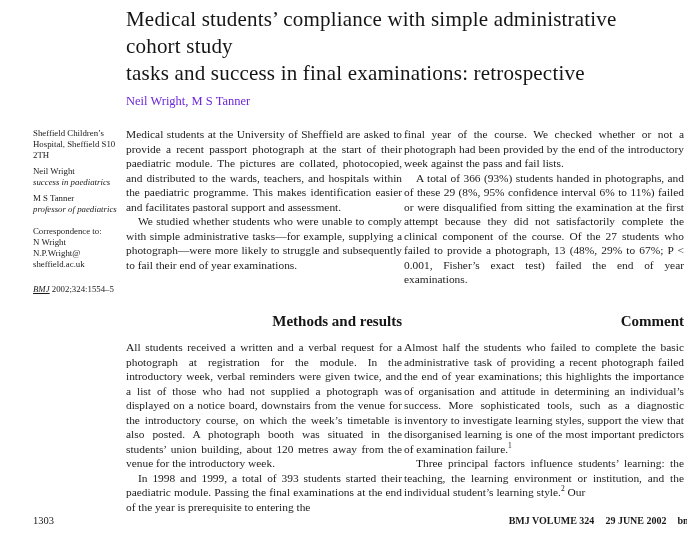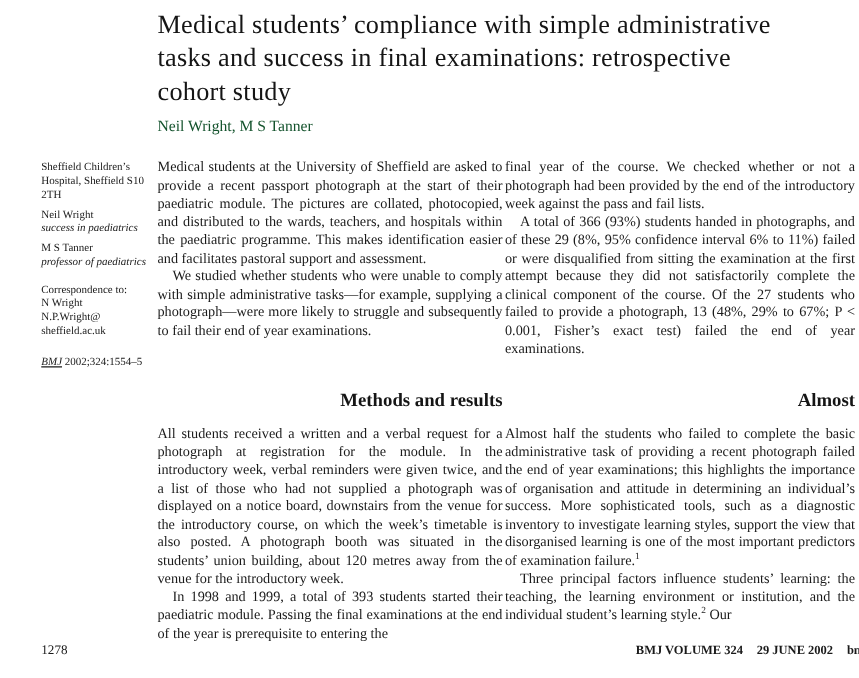--- a/index.html
+++ b/index.html
@@ -27,21 +27,21 @@
   .title-line {
     font-size: 21px;
     line-height: 27px;
     font-weight: normal;
     color: #151515;
     letter-spacing: 0.2px;
   }
   .authors {
     margin-top: 7px;
     font-size: 12.5px;
-    color: #14532d;
+    color: #6d28d9;
   }
   
   .sidebar {
     position: absolute;
     left: 33px;
     top: 128px;
     width: 90px;
     font-size: 8.8px;
     line-height: 11px;
     color: #1a1a1a;
@@ -99,22 +99,22 @@
   }
   .footer-right .bold { font-weight: bold; }
 </style>
 </head>
 <body>
 
 <div id="page">
 
   <div class="title-block">
     <div class="title-line">Medical students’ compliance with simple administrative</div>
+    <div class="title-line">cohort study</div>
     <div class="title-line">tasks and success in final examinations: retrospective</div>
-    <div class="title-line">cohort study</div>
     <div class="authors">Neil Wright, M S Tanner</div>
   </div>
 
   <div class="sidebar">
     <div class="block">Sheffield Children’s Hospital, Sheffield S10 2TH</div>
     <div class="block">
       <div>Neil Wright</div>
       <div class="role">success in paediatrics</div>
     </div>
     <div class="block">
@@ -142,25 +142,25 @@
     <p>All students received a written and a verbal request for a photograph at registration for the module. In the introductory week, verbal reminders were given twice, and a list of those who had not supplied a photograph was displayed on a notice board, downstairs from the venue for the introductory course, on which the week’s timetable is also posted. A photograph booth was situated in the students’ union building, about 120 metres away from the venue for the introductory week.</p>
     <p class="indent">In 1998 and 1999, a total of 393 students started their paediatric module. Passing the final examinations at the end of the year is prerequisite to entering the</p>
   </div>
 
   <div class="col col-right-top">
     <p>final year of the course. We checked whether or not a photograph had been provided by the end of the introductory week against the pass and fail lists.</p>
     <p class="indent">A total of 366 (93%) students handed in photographs, and of these 29 (8%, 95% confidence interval 6% to 11%) failed or were disqualified from sitting the examination at the first attempt because they did not satisfactorily complete the clinical component of the course. Of the 27 students who failed to provide a photograph, 13 (48%, 29% to 67%; P &lt; 0.001, Fisher’s exact test) failed the end of year examinations.</p>
   </div>
 
   <div class="col col-right-bottom">
-    <h2 class="section-heading">Almost</h2>
+    <h2 class="section-heading">Comment</h2>
     <p><span>Almost half the students who failed to complete the basic administrative task of providing a recent photograph failed the end of year examinations; this highlights the importance of organisation and attitude in determining an individual’s success. More sophisticated tools, such as a diagnostic inventory to investigate learning styles, support the view that disorganised learning is one of the most important predictors of examination failure.</span><sup class="ref">1</sup></p>
     <p class="indent"><span>Three principal factors influence students’ learning: the teaching, the learning environment or institution, and the individual student’s learning style.</span><sup class="ref">2</sup><span> Our</span></p>
   </div>
 
-  <div class="footer-page-number">1278</div>
+  <div class="footer-page-number">1303</div>
   <div class="footer-right">
     <span class="bold">BMJ VOLUME 324</span>
     <span class="bold">29 JUNE 2002</span>
     <span class="bold">bmj.com</span>
   </div>
 
 </div>
 
 </body></html>

